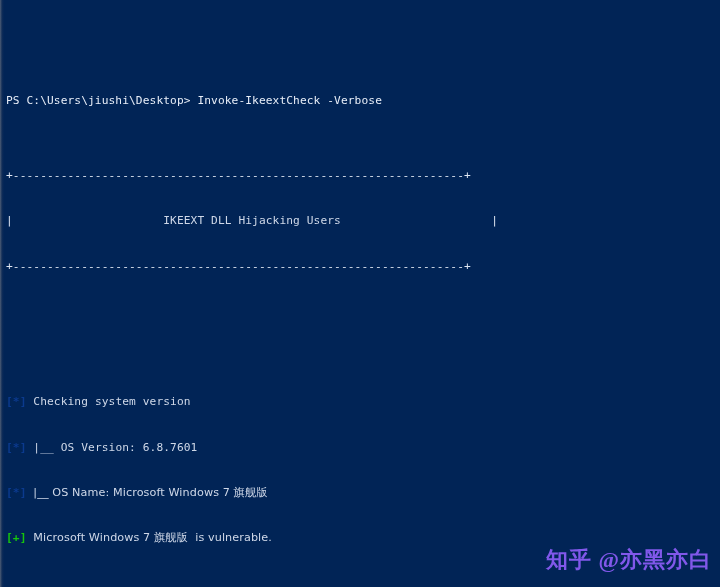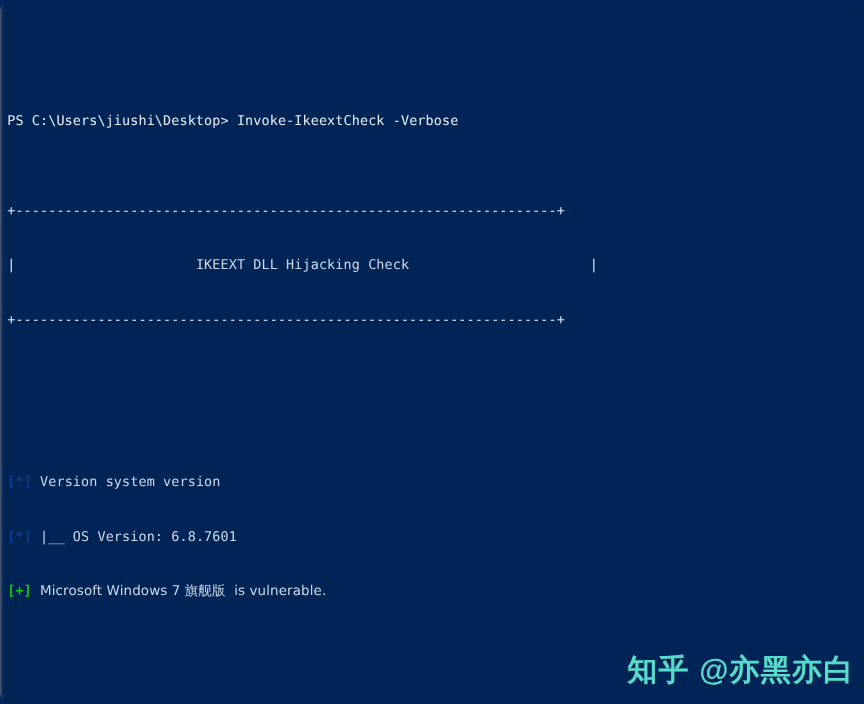--- a/index.html
+++ b/index.html
@@ -21,21 +21,20 @@
     background: #012456;
     color: #cfd8e8;
     font-family: "DejaVu Sans Mono", "Liberation Mono", monospace;
     font-size: 11.2px;
     line-height: 15.1px;
     letter-spacing: 0.1px;
     overflow: hidden;
     box-sizing: border-box;
     padding: 2px 0 0 6px;
     white-space: pre;
-    border-radius: 10px;
   }
   
   #edge-artifact {
     position: absolute;
     left: 0;
     top: 0;
     width: 4px;
     height: 587px;
     background: linear-gradient(to right,
        rgba(140,140,145,0.55) 0px,
@@ -58,50 +57,51 @@
 
   .txt      { color: #cfd8e8; }
   .prompt   { color: #e8eef8; }
   .box      { color: #dfe6f2; }
   .cjk      { font-family: "DejaVu Sans", "Liberation Sans", sans-serif; }
 
   #watermark {
     position: absolute;
     right: 8px;
     bottom: 20px;
-    font-family: Liberation Sans, sans-serif;
-    font-size: 25px;
+    font-family: Liberation Serif, serif;
+    font-size: 22px;
     font-weight: 700;
-    color: #5eead4;
+    color: #8b5cf6;
     opacity: 0.93;
     letter-spacing: 1px;
     white-space: nowrap;
     pointer-events: none;
   }
 </style>
 </head>
 <body>
 
 <div id="console">
 
   <div id="edge-artifact"></div>
 
   
   <div class="line"><span class="prompt">PS C:\Users\jiushi\Desktop&gt; </span><span class="prompt">Invoke-IkeextCheck -Verbose</span></div>
 
   
   <div class="line box">+------------------------------------------------------------------+</div>
-  <div class="line"><span class="box">|</span><span class="txt">                      </span><span class="txt">IKEEXT DLL Hijacking Check</span><span class="txt">                      </span><span class="box">|</span></div>
+  <div class="line"><span class="box">|</span><span class="txt">                      </span><span class="txt">IKEEXT DLL Hijacking Users</span><span class="txt">                      </span><span class="box">|</span></div>
   <div class="line box">+------------------------------------------------------------------+</div>
 
   <div class="blank"></div>
 
   
-  <div class="line"><span class="tag tag-info">[*]</span><span class="txt"> </span><span class="txt">Version system version</span></div>
+  <div class="line"><span class="tag tag-info">[*]</span><span class="txt"> </span><span class="txt">Checking system version</span></div>
   <div class="line"><span class="tag tag-info">[*]</span><span class="txt"> </span><span class="txt">|__ OS Version: 6.8.7601</span></div>
+  <div class="line"><span class="tag tag-info">[*]</span><span class="txt"> </span><span class="txt cjk">|__ OS Name: Microsoft Windows 7 旗舰版</span></div>
   <div class="line"><span class="tag tag-ok">[+]</span><span class="txt"> </span><span class="txt cjk">Microsoft Windows 7 旗舰版  is vulnerable.</span></div>
 
   
 
   
   
   
   
   
 

